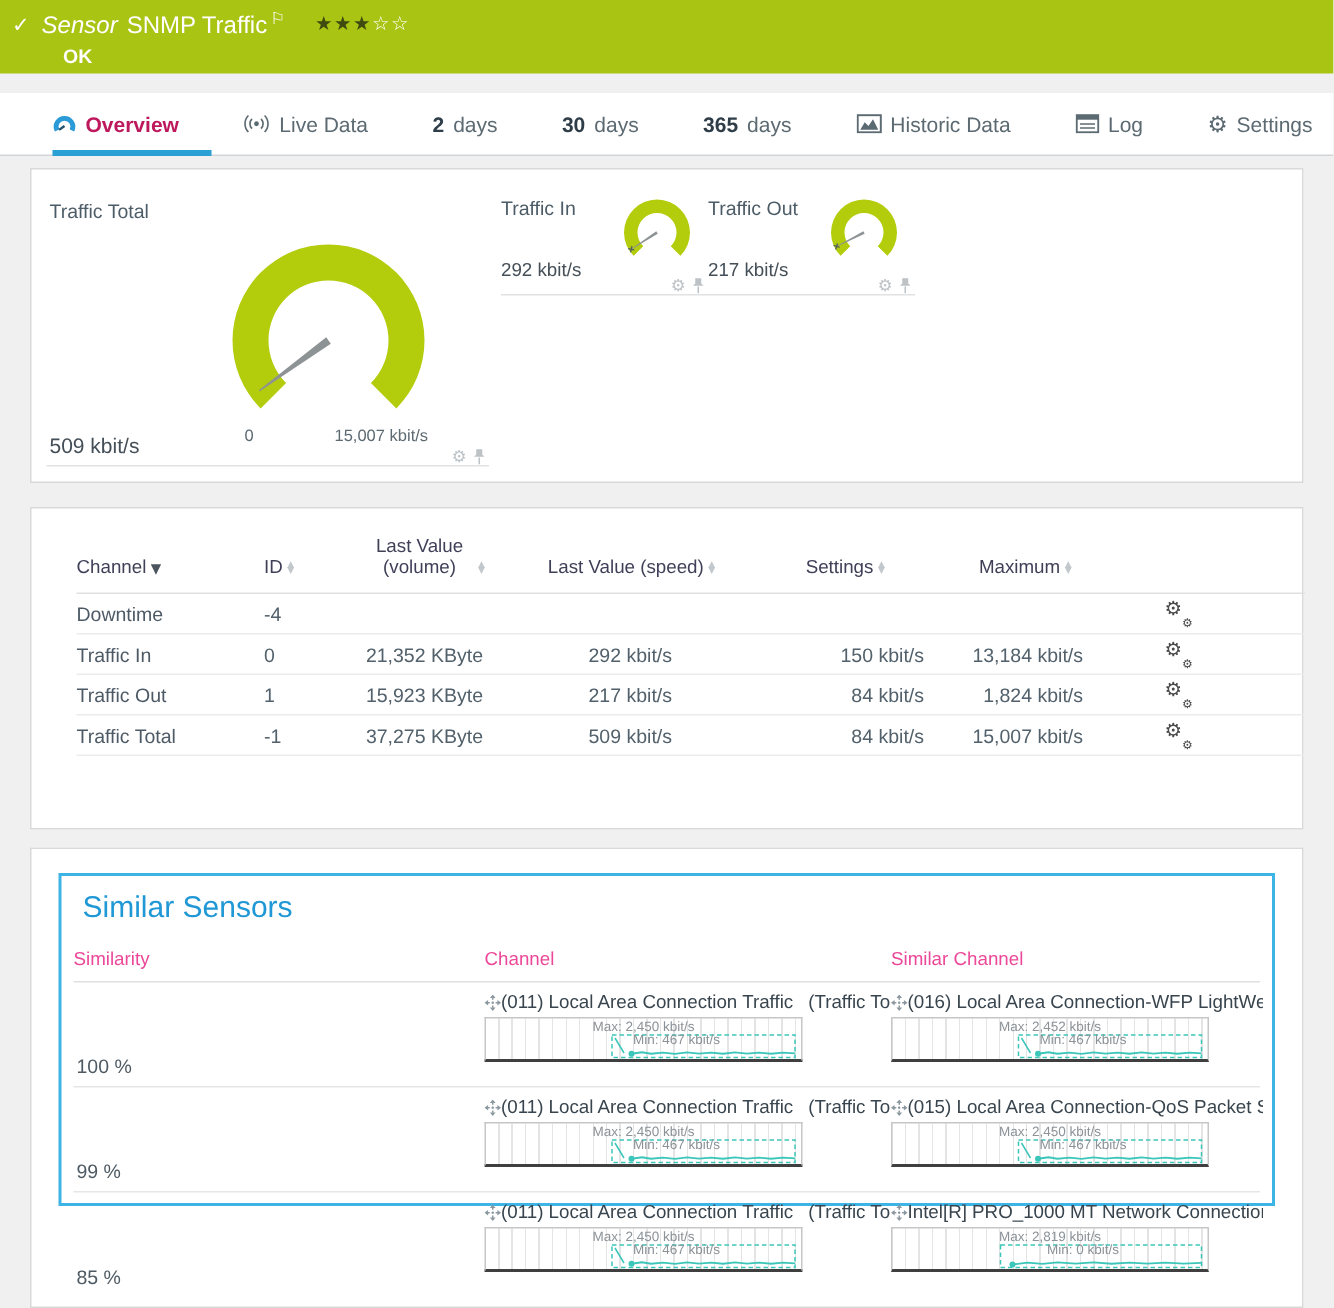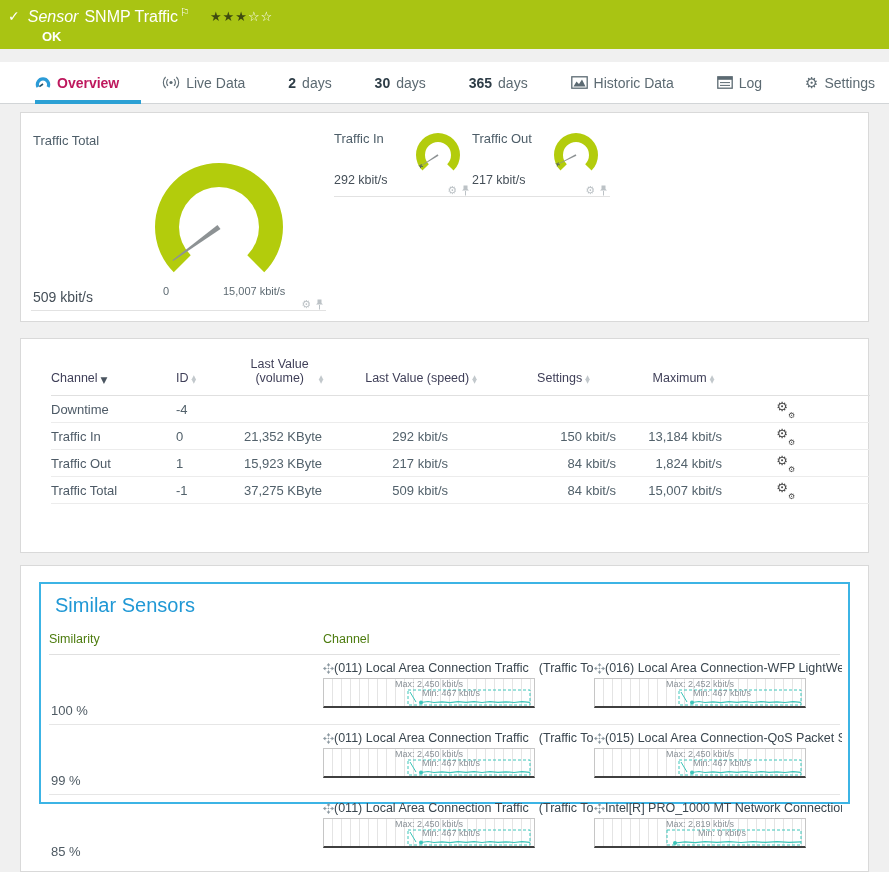--- a/index.html
+++ b/index.html
@@ -69,21 +69,21 @@
   .c3 { padding-right:14px; } .c4 { padding-right:58px; } .c5 { padding-right:5px; } .c6 { padding-right:24px; }
   .gears-ic { position:relative; width:20px; height:16px; margin-left:42px; cursor:pointer; }
   .gears-ic .g1 { position:absolute; right:0; top:-3px; font-size:13px; color:#4a4a4a; }
   .gears-ic .g2 { position:absolute; left:0; bottom:-3px; font-size:8px; color:#4a4a4a; }
 
   
   .sim-box { border:2px solid #3cb4e5; height:222px; padding:0 8px; background:#fff; }
   .sim-title { font-size:20px; color:#2098d5; margin:10px 0 0 6px; font-weight:400; }
   .sim-grid { display:grid; grid-template-columns:274px 271px 248px; }
   .sim-head { margin-top:15px; padding-bottom:8px; border-bottom:1px solid #e0e0e0; }
-  .sim-head div { font-size:12.5px; color:#4d7c0f; }
+  .sim-head div { font-size:12.5px; color:#ec4899; }
   .sim-row { position:relative; height:70px; border-bottom:1px solid #e6e6e6; }
   .sim-row:last-child { border-bottom:none; }
   .simval { position:absolute; left:2px; bottom:6px; font-size:13px; color:#4e5a63; }
   .chcell { padding-top:6px; position:relative; }
   .chname { display:flex; align-items:center; gap:0; font-size:12.5px; color:#39454e; white-space:nowrap; overflow:hidden; cursor:pointer; }
   .chname .sfx { margin-left:10px; }
   .movewrap { flex:0 0 auto; display:inline-flex; }
 
   .minichart { position:relative; width:212px; height:30px; margin-top:3px;
     border:1px solid #c6c6c6; border-bottom:2px solid #3f3f3f;
@@ -311,20 +311,21 @@
   </div>
 </div>
 
 <div class="panel similar">
   <div class="sim-box">
     <div class="sim-title">Similar Sensors</div>
 
     <div class="sim-grid sim-head">
       <div>Similarity</div>
       <div>Channel</div>
+      <div>Similar Channel</div>
     </div>
 
     <div class="sim-grid sim-row">
       <div>
           <span class="simval">100 %</span>
         </div>
       <div class="chcell">
         <div class="chname">
           <span class="movewrap">
               <svg width="11" height="11" viewBox="0 0 11 11">

